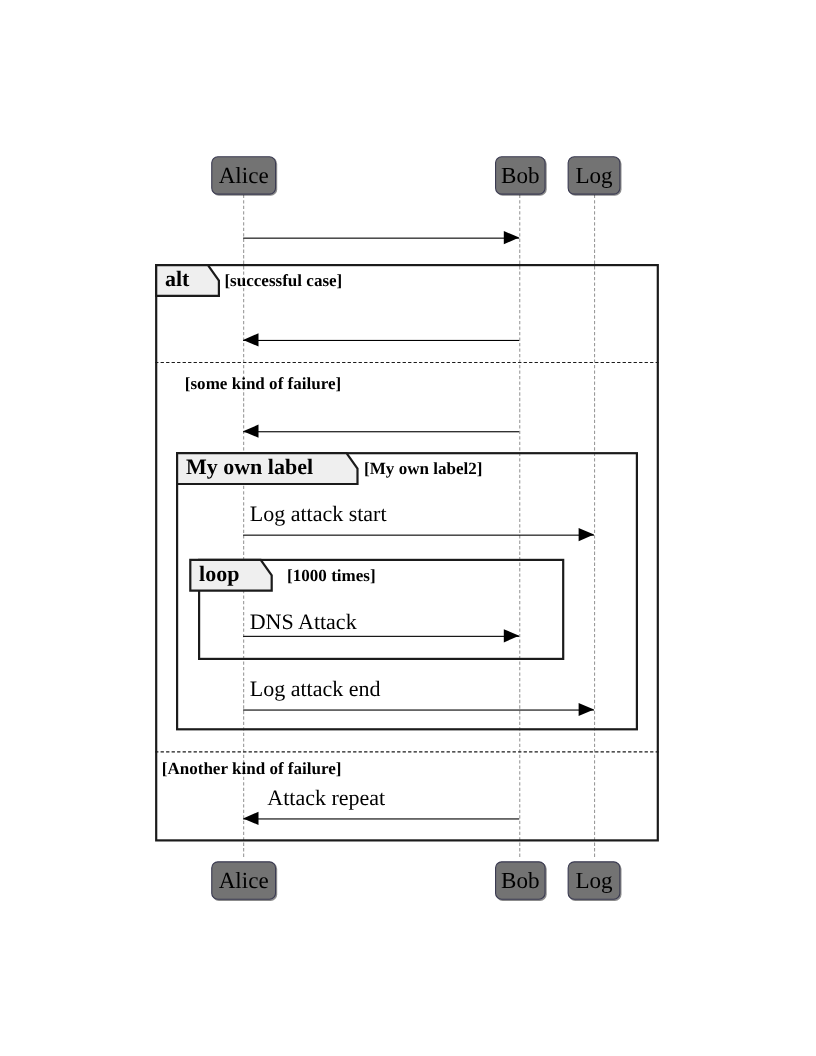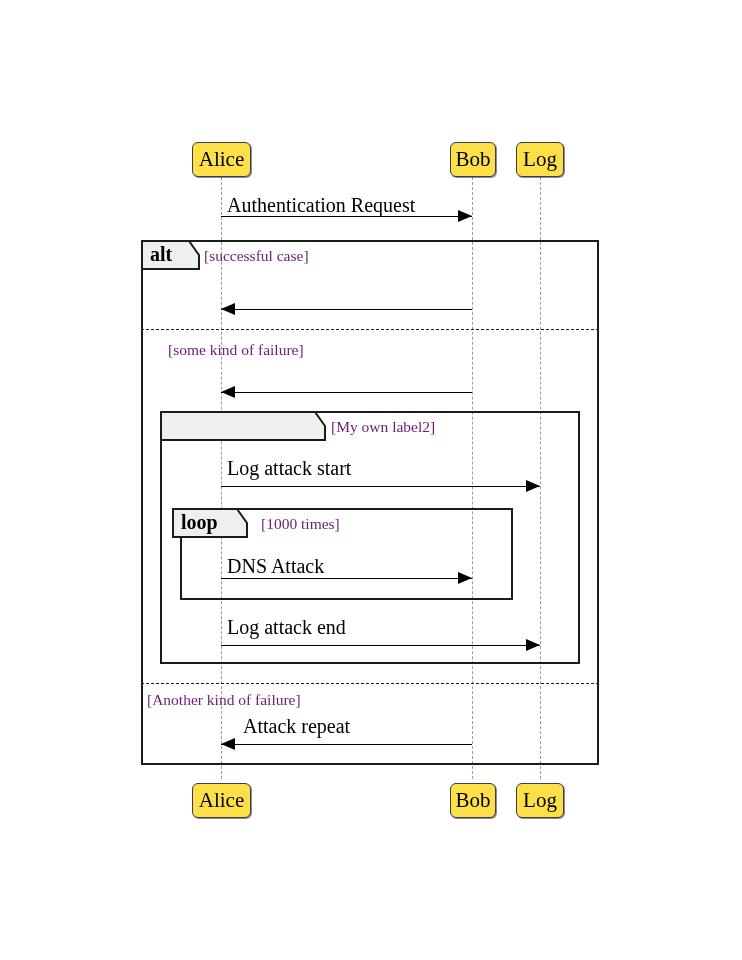--- a/index.html
+++ b/index.html
@@ -17,21 +17,21 @@
     position: relative;
     width: 742px;
     height: 960px;
     background: #ffffff;
   }
 
   
   .participant-box {
     position: absolute;
     box-sizing: border-box;
-    background: #fde047;
+    background: #737373;
     border: 1.4px solid #3b3b52;
     border-radius: 6px;
     display: flex;
     align-items: center;
     justify-content: center;
     font-size: 21px;
     color: #000000;
     line-height: 1;
     box-shadow: 1px 1px 0 rgba(0,0,0,0.45);
   }
@@ -66,22 +66,22 @@
     align-items: center;
     height: 100%;
     font-weight: bold;
     color: #000;
     white-space: nowrap;
     z-index: 5;
   }
   .frag-cond {
     position: absolute;
     font-size: 15.5px;
-    font-weight: normal;
-    color: #701a75;
+    font-weight: bold;
+    color: #000000;
     white-space: nowrap;
     z-index: 3;
     line-height: 1;
   }
   .frag-divider {
     position: absolute;
     height: 0;
     border-top: 1.6px dashed #1b1b1b;
     z-index: 2;
   }
@@ -130,21 +130,20 @@
   <div class="participant-box" style="left:192px; top:142px; width:59px; height:35px;">
     <span>Alice</span>
   </div>
   <div class="participant-box" style="left:450px; top:142px; width:46px; height:35px;">
     <span>Bob</span>
   </div>
   <div class="participant-box" style="left:516px; top:142px; width:48px; height:35px;">
     <span>Log</span>
   </div>
 
-  <div class="msg-label" style="left:227px; top:195px;">Authentication Request</div>
   <div class="msg-line" style="left:221px; top:216px; width:251px;"></div>
   <div class="arrow-head arrow-right" style="left:458px; top:210px;"></div>
 
   <div class="fragment" style="left:141px; top:240px; width:458px; height:525px;"></div>
 
   <div class="frag-tab-wrap" style="left:141px; top:240px; width:58px; height:29px;">
     <svg class="frag-tab-svg" width="60" height="31" viewBox="0 0 60 31">
       <path d="M1,1 L48,1 L58,15 L58,29 L1,29 Z" fill="#EFEFEF" stroke="#1b1b1b" stroke-width="2"></path>
     </svg>
     <div class="frag-tab-label" style="left:9px; top:0; font-size:20px;">alt</div>
@@ -159,20 +158,21 @@
 
   <div class="msg-line" style="left:221px; top:392px; width:251px;"></div>
   <div class="arrow-head arrow-left" style="left:221px; top:386px;"></div>
 
   <div class="fragment" style="left:160px; top:411px; width:420px; height:253px;"></div>
 
   <div class="frag-tab-wrap" style="left:160px; top:411px; width:165px; height:29px;">
     <svg class="frag-tab-svg" width="167" height="31" viewBox="0 0 167 31">
       <path d="M1,1 L155,1 L165,15 L165,29 L1,29 Z" fill="#EFEFEF" stroke="#1b1b1b" stroke-width="2"></path>
     </svg>
+    <div class="frag-tab-label" style="left:9px; top:0; font-size:20px;">My own label</div>
   </div>
   <div class="frag-cond" style="left:331px; top:419px;">[My own label2]</div>
 
   <div class="msg-label" style="left:227px; top:458px;">Log attack start</div>
   <div class="msg-line" style="left:221px; top:486px; width:319px;"></div>
   <div class="arrow-head arrow-right" style="left:526px; top:480px;"></div>
 
   <div class="fragment" style="left:180px; top:508px; width:333px; height:92px;"></div>
 
   <div class="frag-tab-wrap" style="left:172px; top:508px; width:75px; height:29px;">

